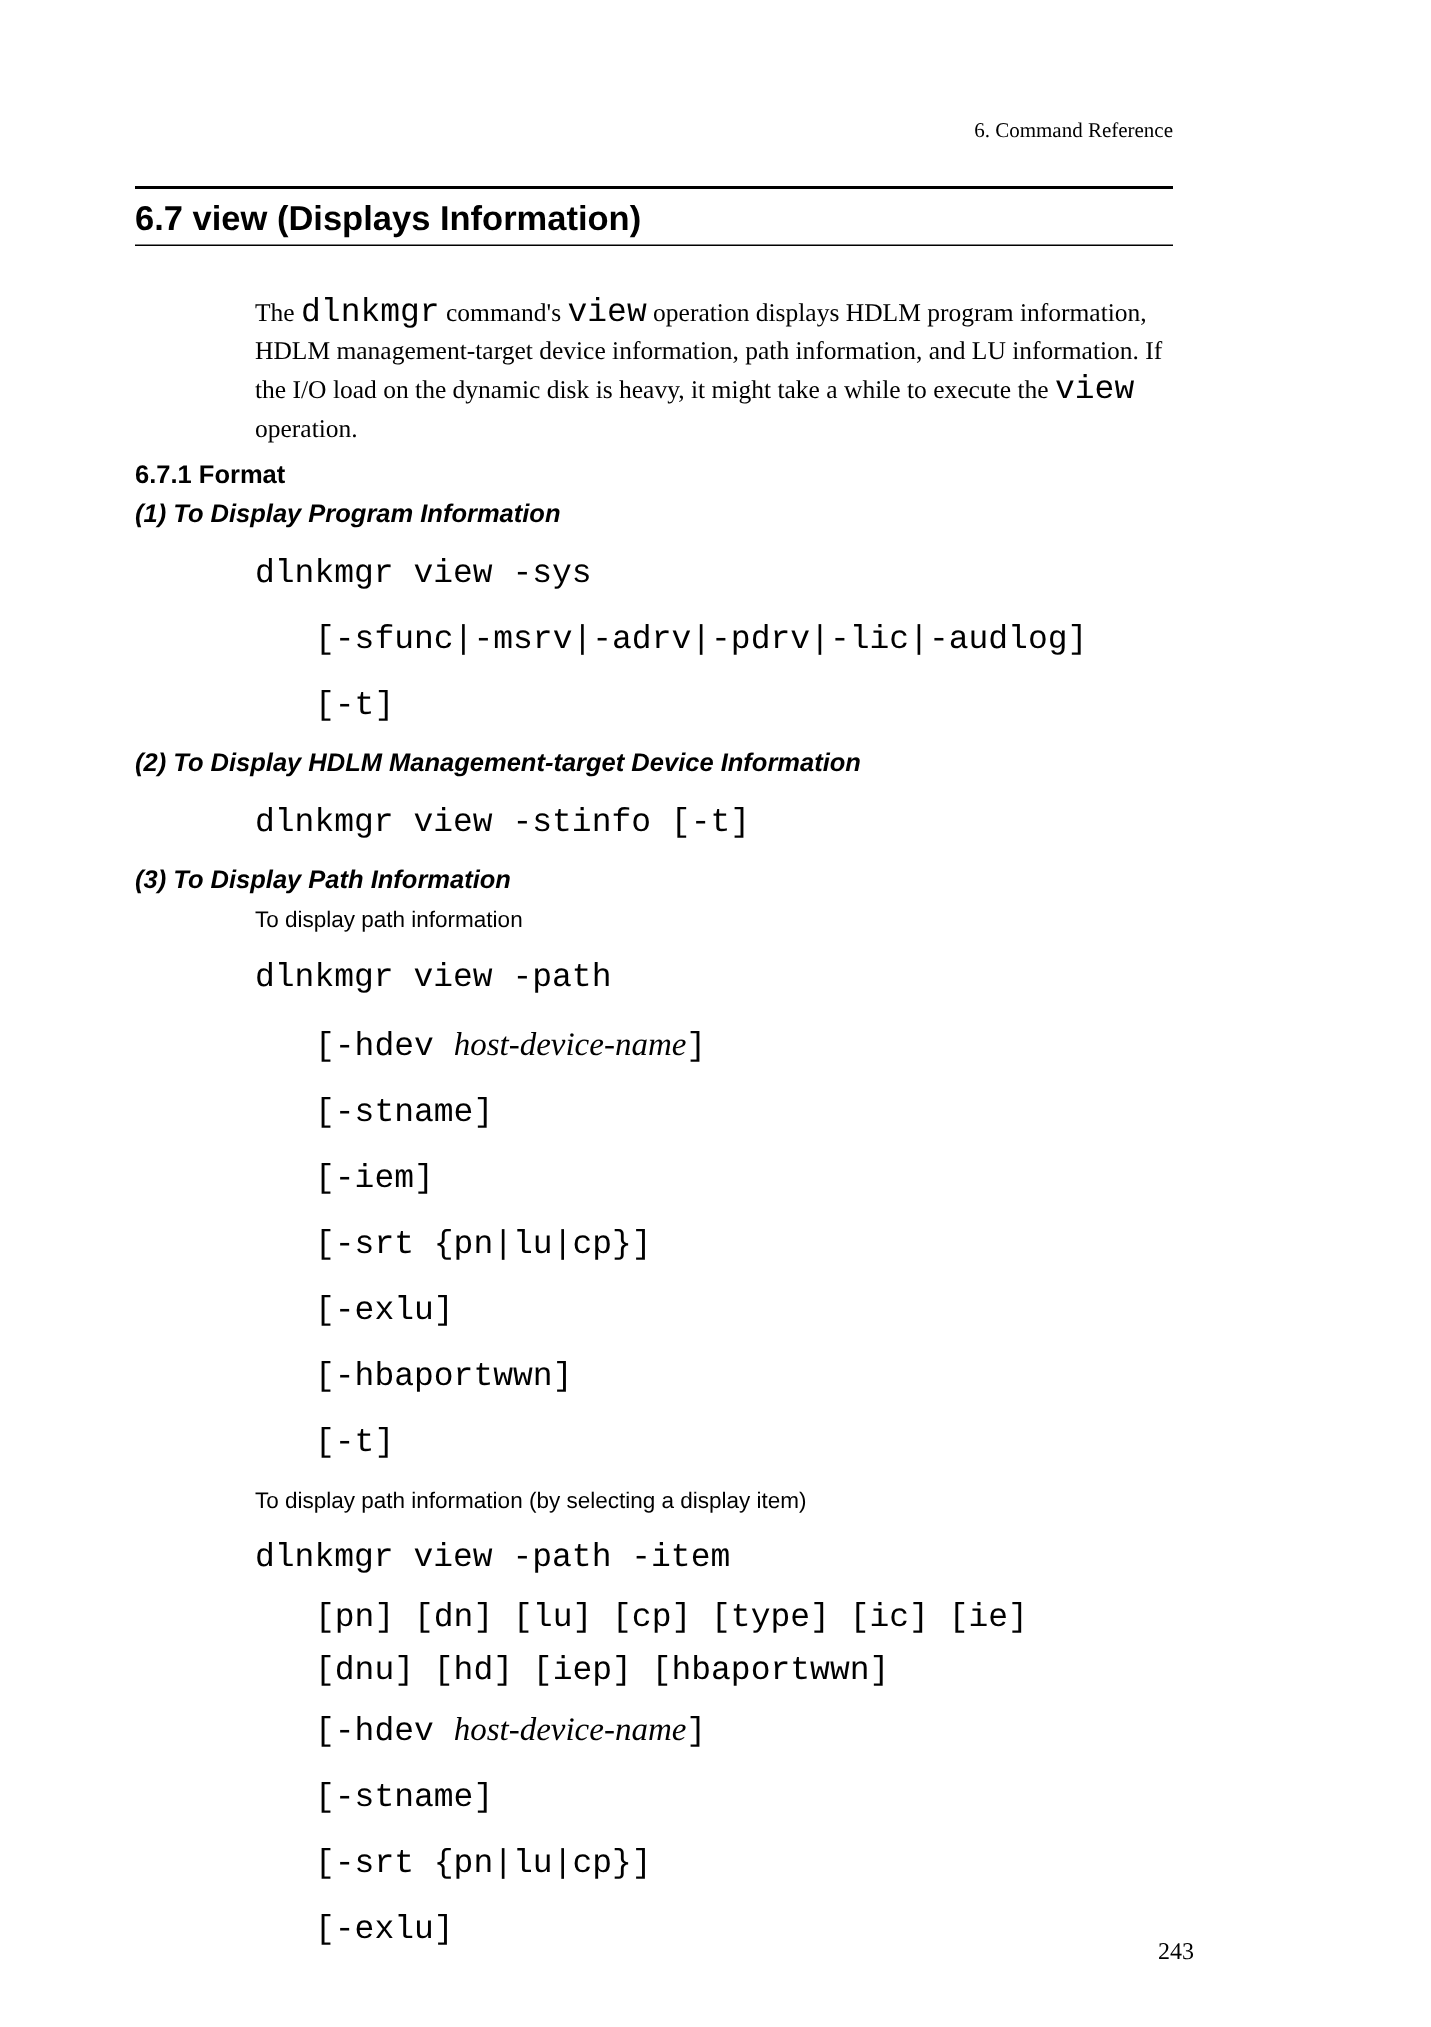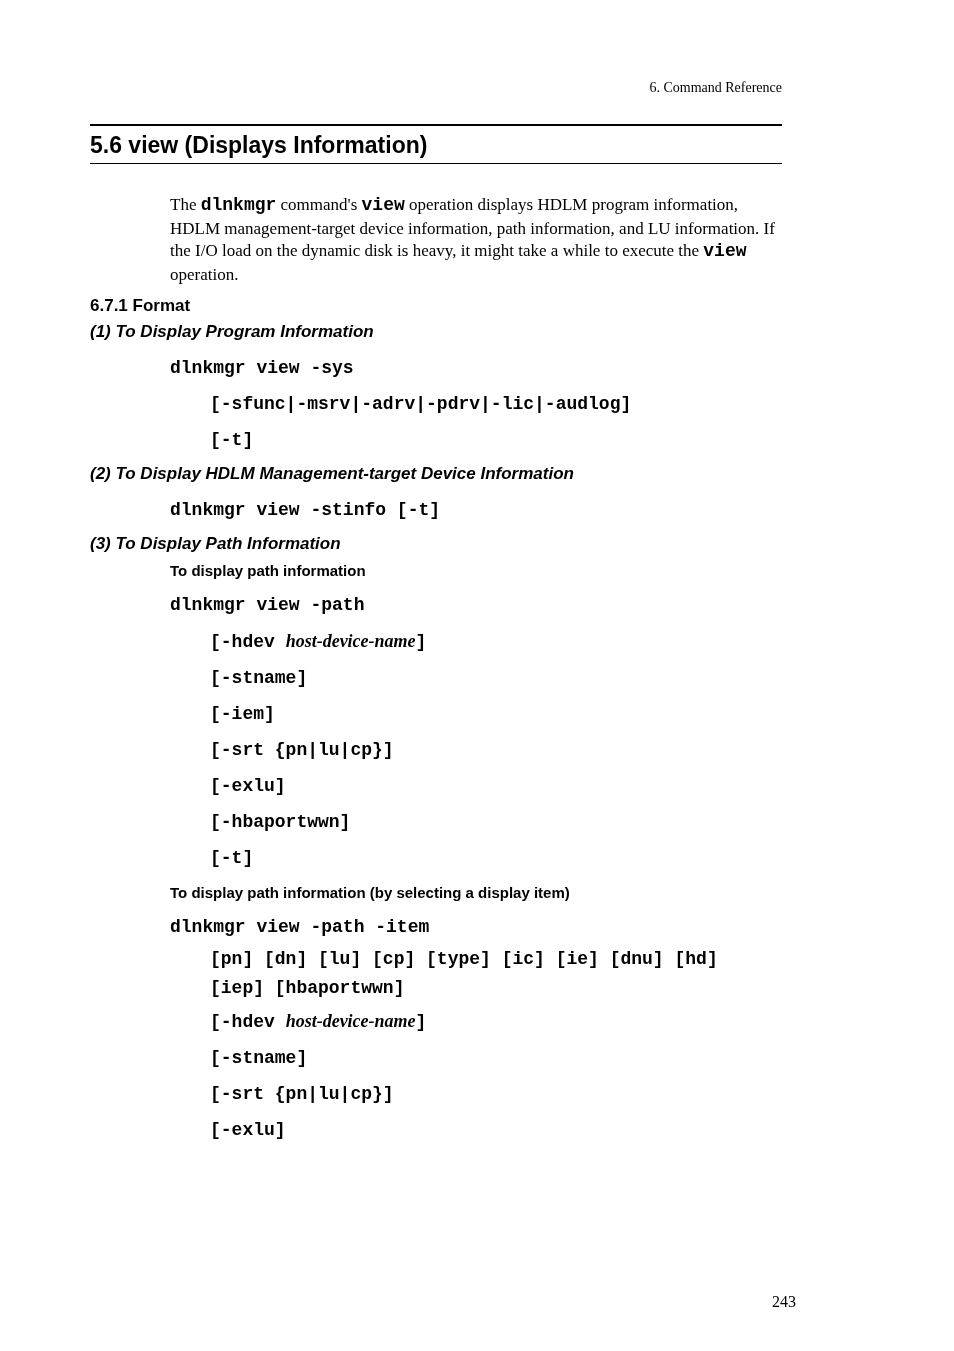--- a/index.html
+++ b/index.html
@@ -45,22 +45,21 @@
     margin-right: 0;
   }
   .body-para {
     font-size: 17px;
     line-height: 1.32;
     margin-top: 30px;
     margin-bottom: 10px;
   }
   .mono {
     font-family: "Courier New", Courier, monospace;
-    font-size: 18px;
-    font-weight: bold;
+    font-size: 22px;
   }
   .subsection-title {
     font-family: Arial, Helvetica, sans-serif;
     font-weight: bold;
     font-size: 17px;
     margin-top: 6px;
     margin-bottom: 6px;
   }
   .sub-item-title {
     font-family: Arial, Helvetica, sans-serif;
@@ -75,21 +74,21 @@
     line-height: 2.0;
   }
   .code-block {
     margin-left: 80px;
   }
   .code-indent {
     margin-left: 40px;
   }
   .bold-sans {
     font-family: Arial, Helvetica, sans-serif;
-    font-weight: bold;
+    font-weight: normal;
     font-size: 15px;
   }
   .para-heading {
     margin-left: 80px;
     margin-top: 8px;
     margin-bottom: 8px;
   }
   .italic-serif {
     font-style: italic;
     font-family: "Times New Roman", Times, serif;
@@ -103,21 +102,21 @@
   }
 </style>
 </head>
 <body>
 
 <div class="page">
 
   <div class="running-head">6.  Command Reference</div>
 
   <hr class="rule-thick rule-stack-top">
-  <div class="section-title">5.6  view (Displays Information)</div>
+  <div class="section-title">6.7  view (Displays Information)</div>
   <hr class="rule-thin">
 
   <div class="body-block">
     <p class="body-para">
       <span>The </span><span class="mono">dlnkmgr</span><span> command's </span><span class="mono">view</span><span> operation displays HDLM program information, HDLM management-target device information, path information, and LU information. If the I/O load on the dynamic disk is heavy, it might take a while to execute the </span><span class="mono">view</span><span> operation.</span>
     </p>
   </div>
 
   <div class="subsection-title">6.7.1  Format</div>
 

